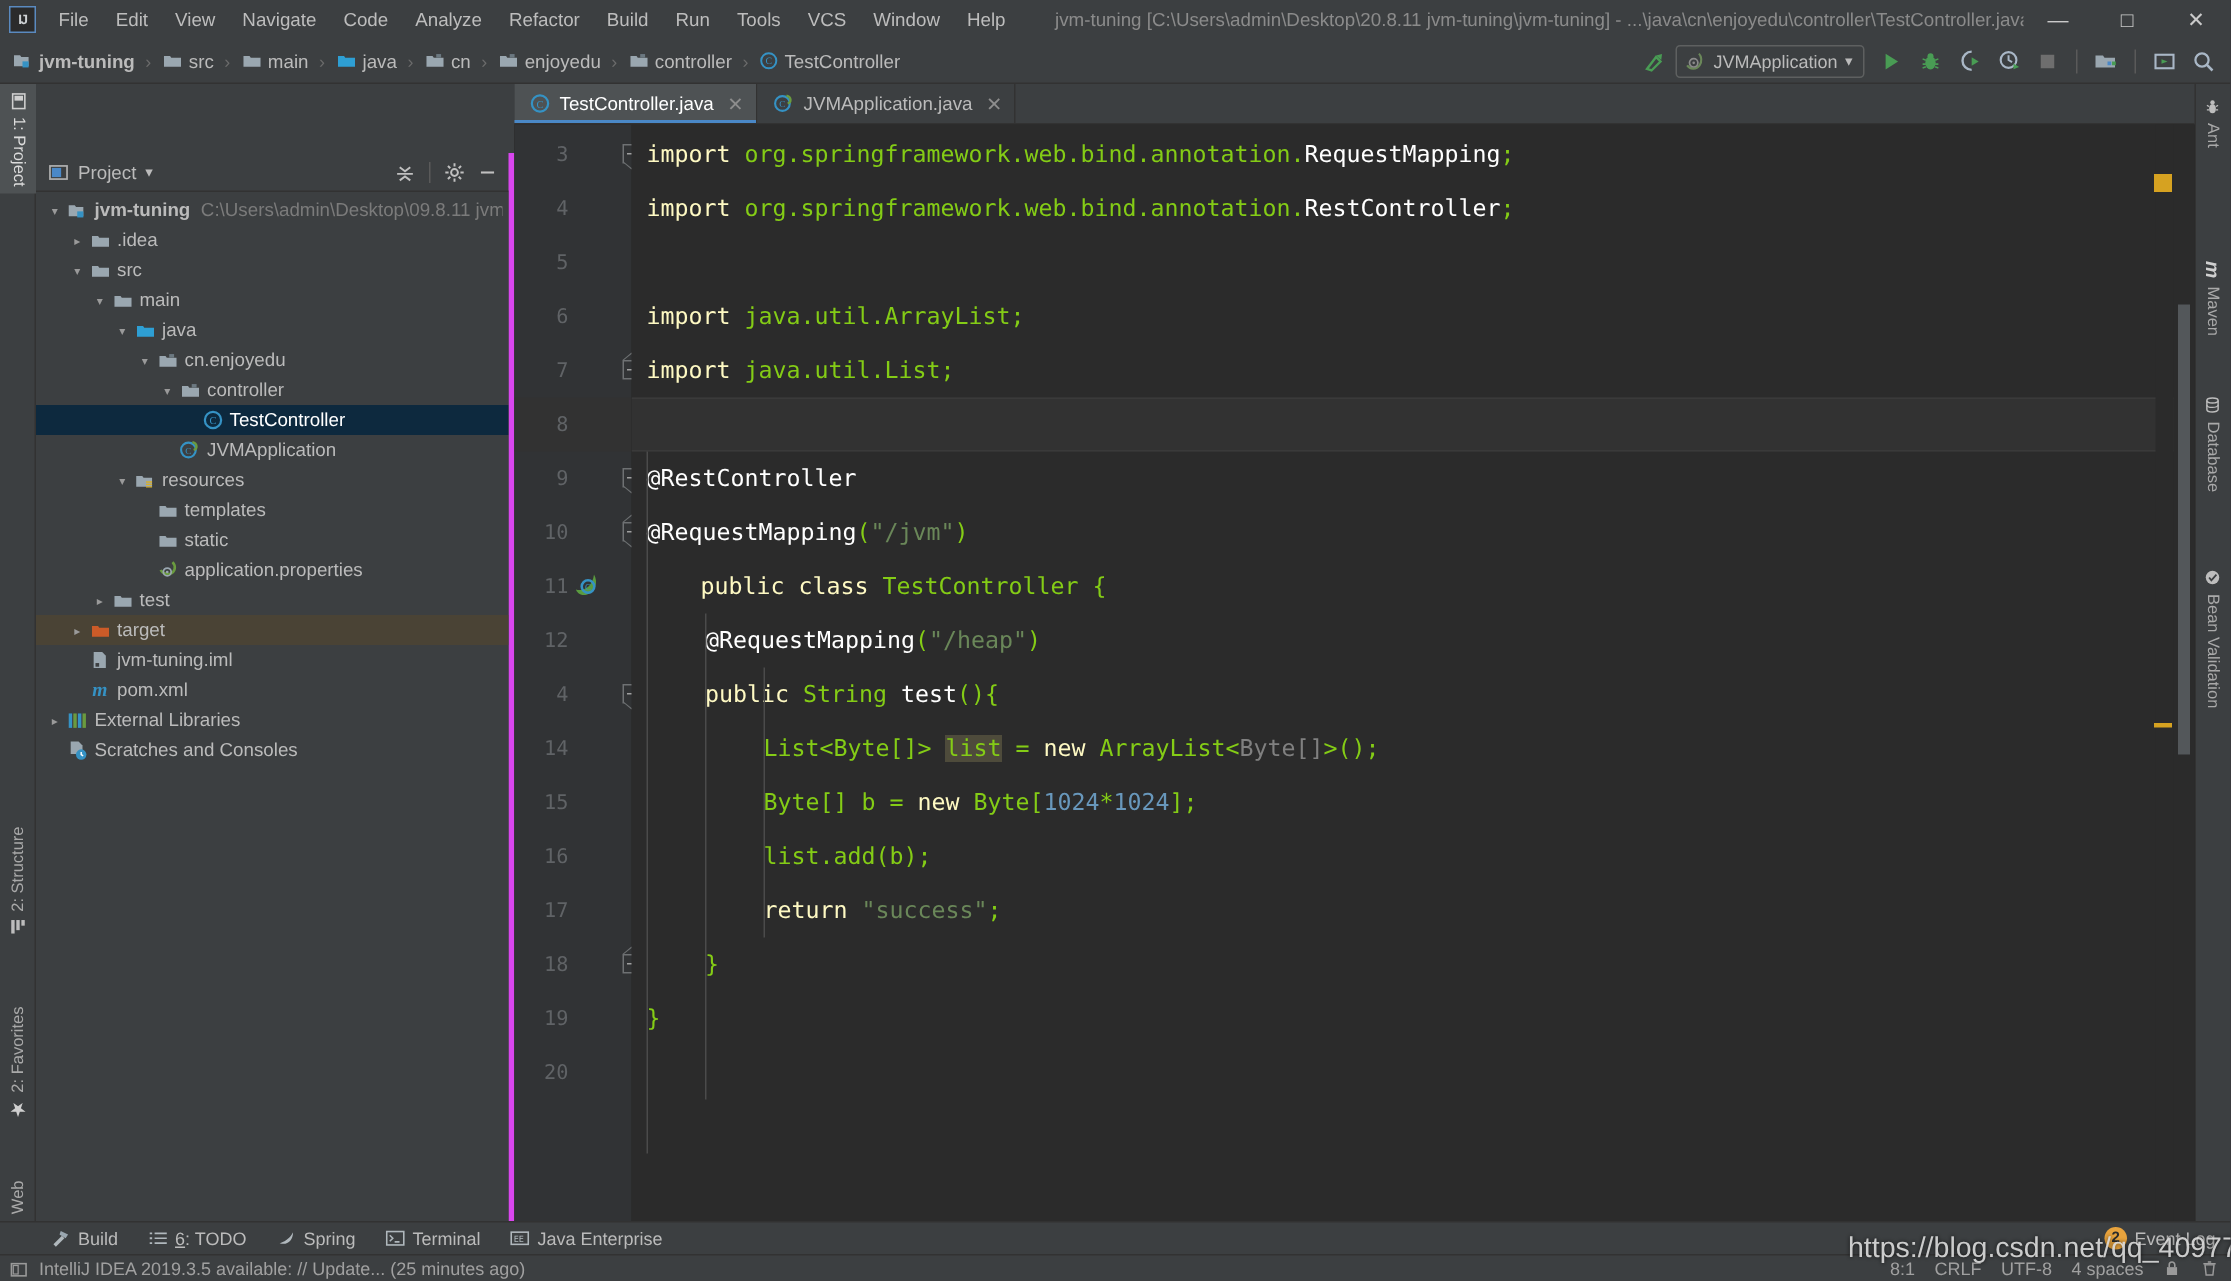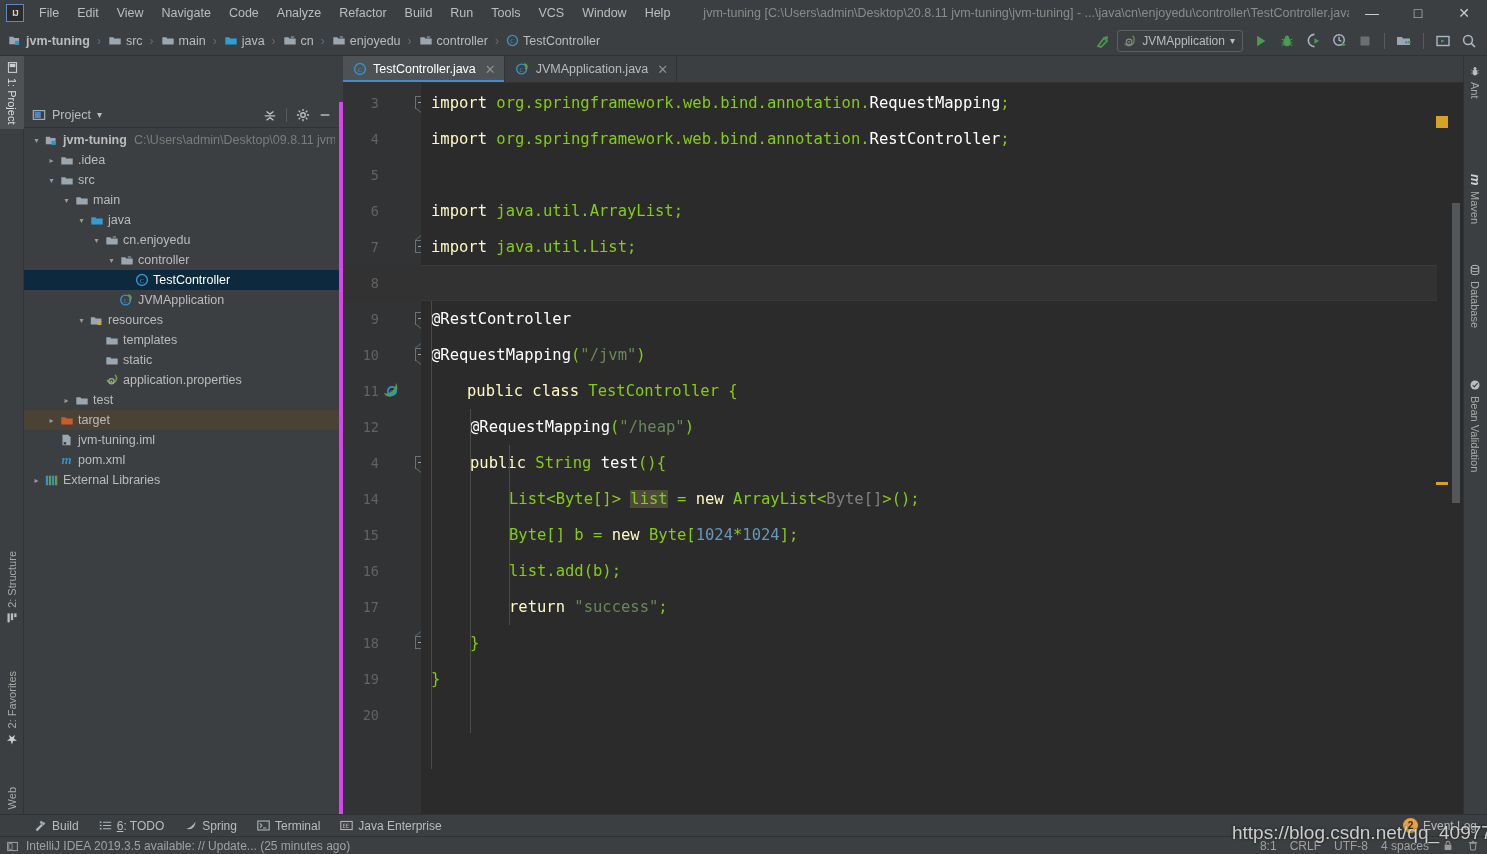--- a/index.html
+++ b/index.html
@@ -729,20 +729,32 @@
           <span class="tw">▸</span>
           <span class="ticon">
             <svg width="15" height="14" viewBox="0 0 16 16">
               <rect x="1.5" y="3" width="2.6" height="11" fill="#3592c4"></rect>
               <rect x="5" y="3" width="2.6" height="11" fill="#6a9b3f"></rect>
               <rect x="8.5" y="3" width="2.6" height="11" fill="#3592c4"></rect>
               <rect x="12" y="3" width="2.6" height="11" fill="#6a9b3f"></rect>
             </svg>
           </span>
           <span class="tlabel">External Libraries</span>
+        </div>
+        <div class="tnode">
+          <span style="width:6px;flex:none"></span>
+          <span class="tw"></span>
+          <span class="ticon">
+            <svg width="15" height="14" viewBox="0 0 16 16">
+              <path d="M3 1.5 H9 L12 4.5 V11 H3 Z" fill="#9aa7b0"></path>
+              <circle cx="11" cy="11.5" r="4" fill="#3592c4"></circle>
+              <path d="M11 9.5 V11.5 L12.5 12.5" stroke="#fff" stroke-width="1.1" fill="none"></path>
+            </svg>
+          </span>
+          <span class="tlabel">Scratches and Consoles</span>
         </div>
       </div>
     <div class="pp-scroll-h">
       <div class="pp-scroll-thumb"></div>
     </div>
   </div>
 
   <div class="editor-area">
     <div class="tabs" id="etabs">
         <div class="etab active">

